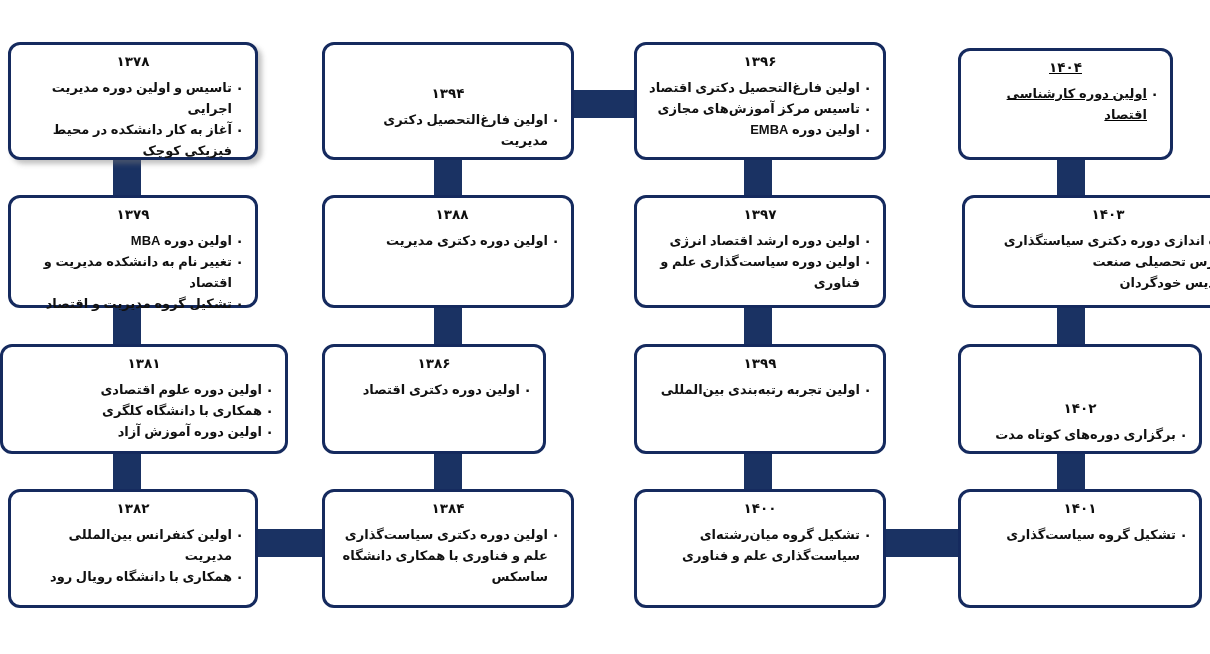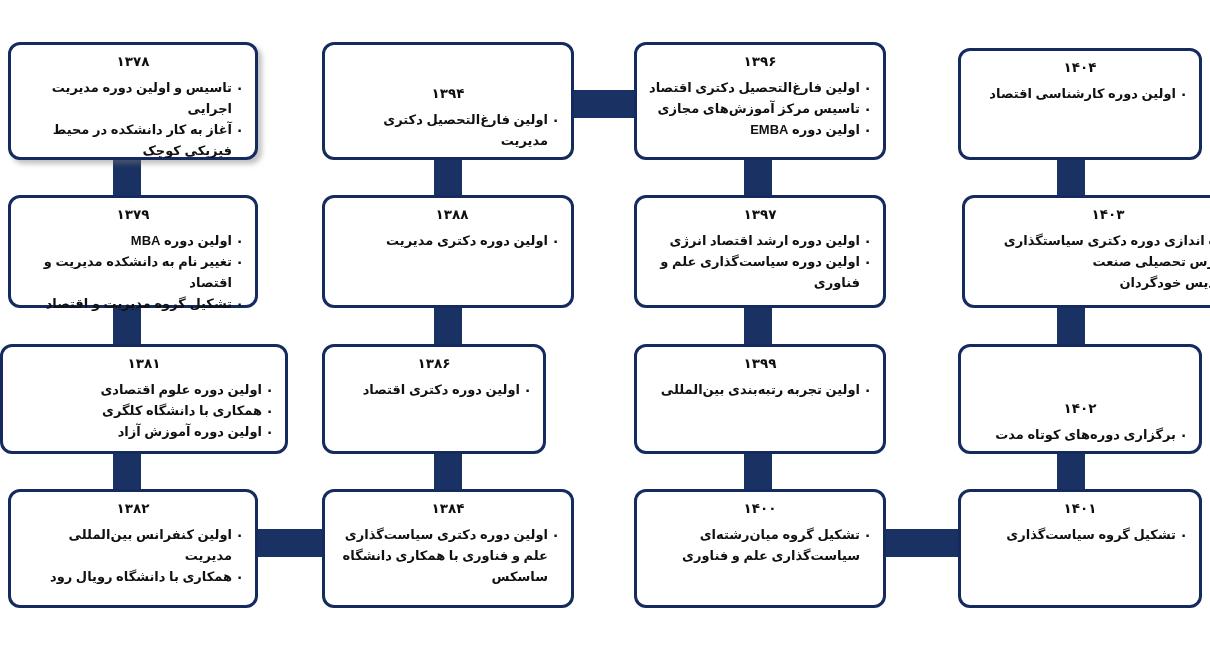--- a/index.html
+++ b/index.html
@@ -192,21 +192,21 @@
     </ul>
   </div>
 
   <div class="card" style="left:634px; top:489px; width:252px; height:119px;">
     <div class="card-year">۱۴۰۰</div>
     <ul class="card-list">
       <li>تشکیل گروه میان‌رشته‌ای سیاست‌گذاری علم و فناوری</li>
     </ul>
   </div>
 
-  <div class="card" style="left:958px; top:48px; width:244px; height:112px;">
+  <div class="card" style="left:958px; top:48px; width:215px; height:112px;text-decoration:underline;">
     <div class="card-year">۱۴۰۴</div>
     <ul class="card-list">
       <li>اولین دوره کارشناسی اقتصاد</li>
     </ul>
   </div>
 
   <div class="card" style="left:962px; top:195px; width:292px; height:113px;">
     <div class="card-year">۱۴۰۳</div>
     <ul class="card-list">
       <li>راه اندازی دوره دکتری سیاستگذاری</li>

